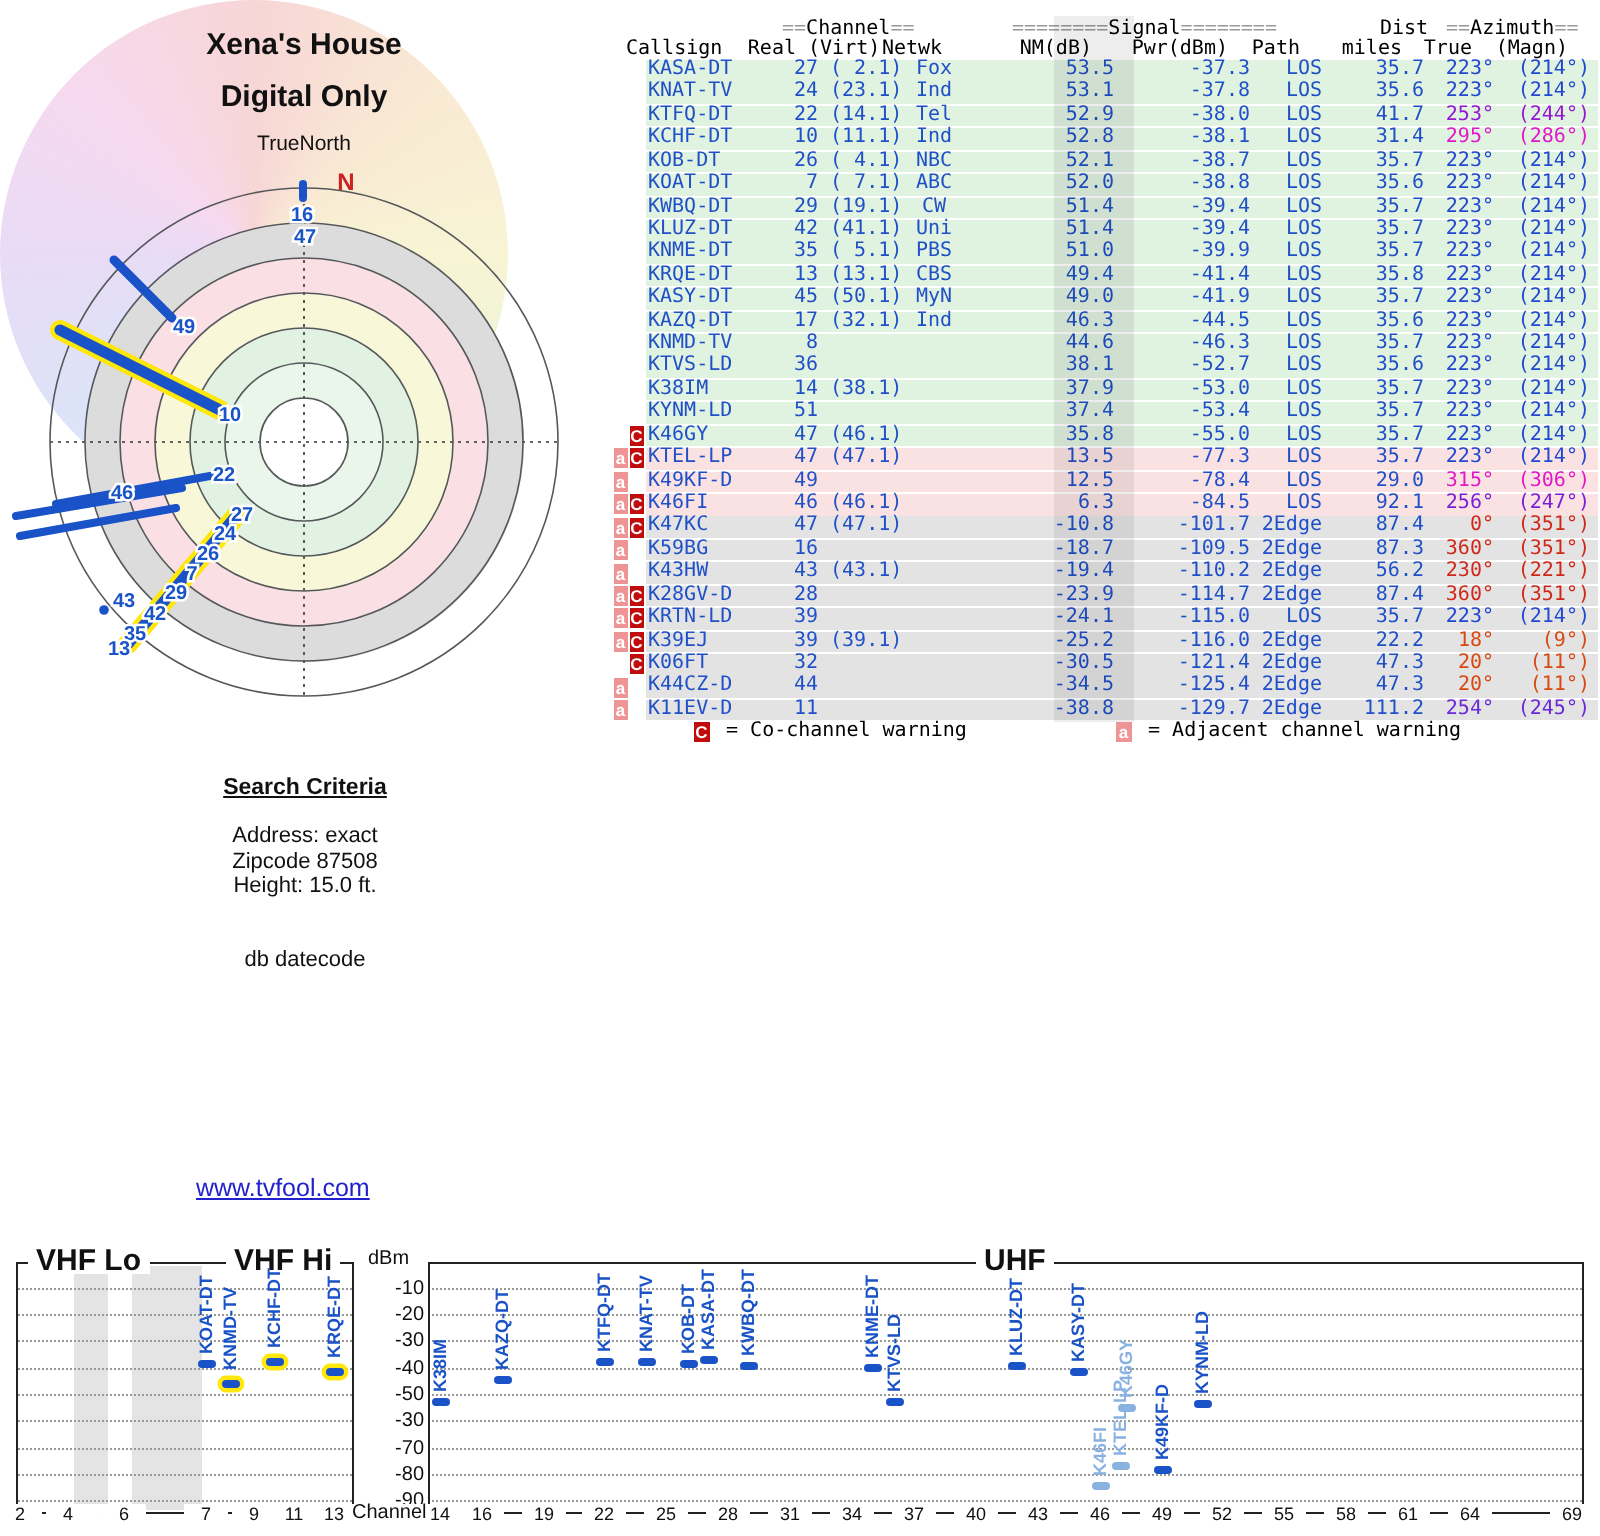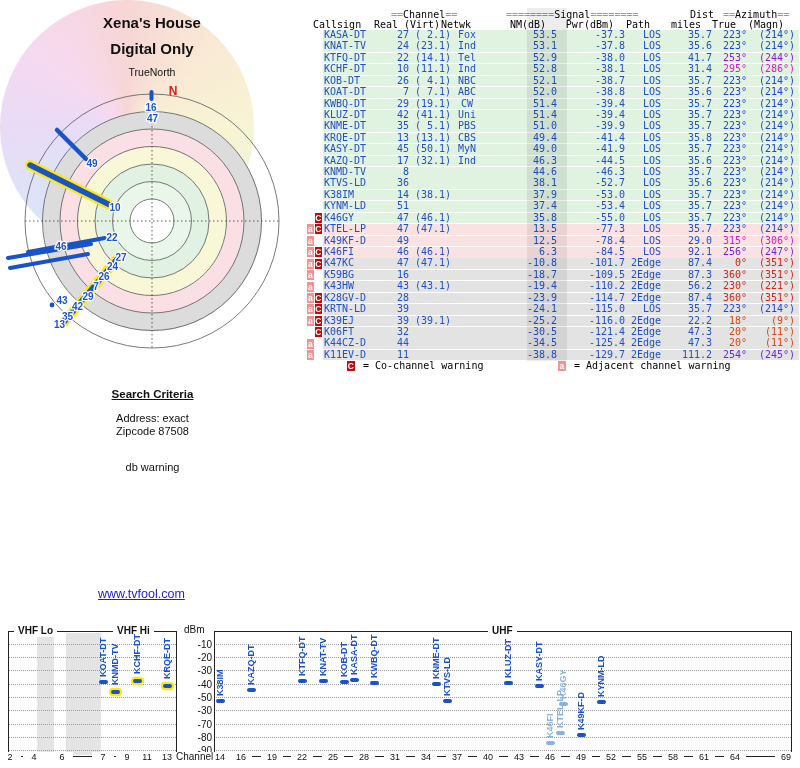--- a/index.html
+++ b/index.html
@@ -62,21 +62,21 @@
           font-size:10px;color:#000;}
   #legend .lbox{top:0.5px;}
 
   
   .chartbox{position:absolute;top:631px;height:126px;border:1.6px solid #222;box-sizing:border-box;background:#fff;}
   #vhf-box{left:8px;width:169px;}
   #uhf-box{left:214px;width:578px;}
   .grid{position:absolute;height:0;border-top:1px dotted #999;}
   .grayband{position:absolute;top:633px;height:122px;background:#e4e4e4;}
   .bandlabel{position:absolute;top:625px;height:12px;line-height:12px;background:#fff;
-             padding:0 4px;font-weight:bold;font-size:10px;color:#111;}
+             padding:0 4px;font-weight:bold;font-size:15px;color:#111;}
   .dbm-tick{position:absolute;left:182px;width:30px;text-align:right;font-size:10px;color:#111;}
   #dbm-title{left:184px;top:624px;font-size:10px;color:#111;}
   .ch-tick{position:absolute;top:752px;width:22px;text-align:center;font-size:9px;
            color:#111;background:#fff;line-height:10px;}
   #channel-word{left:176px;top:752px;font-size:10px;color:#111;background:#fff;line-height:10px;}
   .sbar{position:absolute;width:9px;height:4px;border-radius:2px;background:#1a52c8;}
   .sbar.light{background:#8ab2e0;}
   .sbar.ring{box-shadow:0 0 0 2.2px #ffe70a;}
   .vlabel{position:absolute;transform:rotate(-90deg);transform-origin:0 0;
           font-size:9px;font-weight:bold;color:#1a52c8;white-space:nowrap;line-height:9px;}
@@ -133,23 +133,24 @@
     <text x="67.5" y="317.5" text-anchor="middle" dominant-baseline="middle" class="halo-label">35</text>
     <text x="59.5" y="325" text-anchor="middle" dominant-baseline="middle" class="halo-label">13</text>
     <text x="173" y="95" text-anchor="middle" fill="#cc2222" font-size="12" font-weight="bold" font-family="&quot;Liberation Sans&quot;,sans-serif">N</text>
   </svg>
 
 <div id="search-box" class="abs">
   <div id="search-title">Search Criteria</div>
   <div id="search-lines">
       <div class="line">Address: exact</div>
       <div class="line">Zipcode 87508</div>
+      <div class="line">Height: 15.0 ft.</div>
     </div>
   <div id="db-block">
-      <div class="line">db warning</div>
+      <div class="line">db datecode</div>
     </div>
 </div>
 
 <div id="site-link" class="abs">www.tvfool.com</div>
 
 <div id="table-layer" class="abs">
   <div id="hdr1-wrap">
       <div class="hdr1" style="left: 391px;"><span class="eq">==</span><span>Channel</span><span class="eq">==</span></div>
       <div class="hdr1" style="left: 506px;"><span class="eq">========</span><span>Signal</span><span class="eq">========</span></div>
       <div class="hdr1" style="left: 690px;"><span class="eq"></span><span>Dist</span><span class="eq"></span></div>

